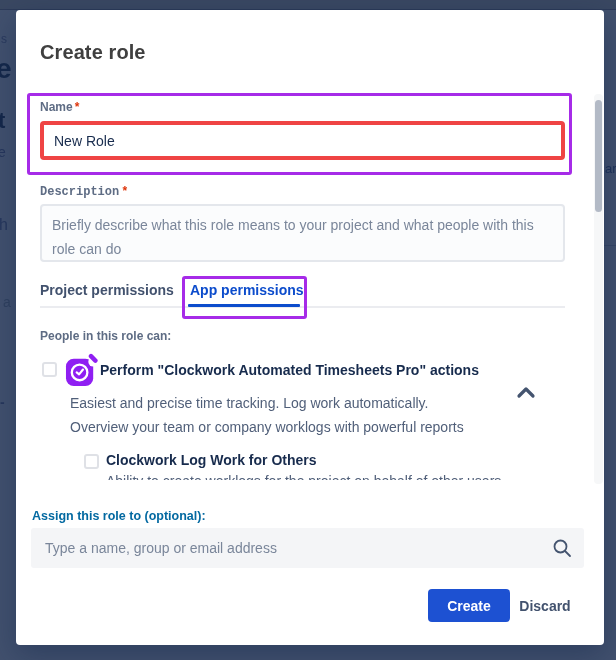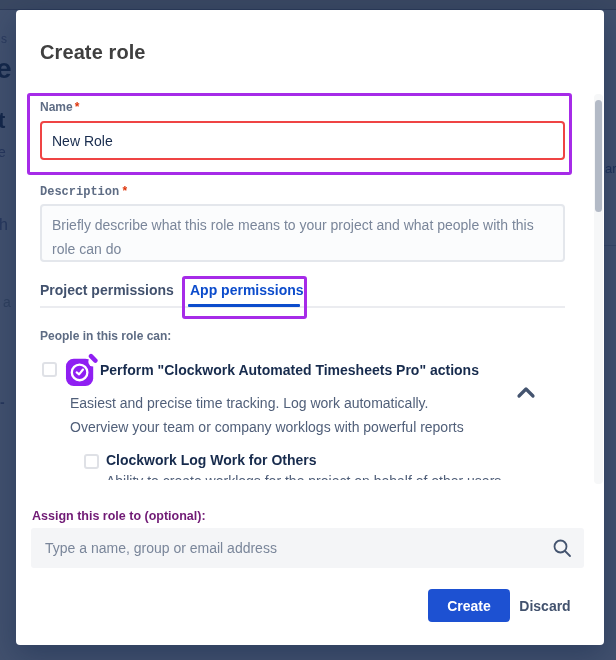--- a/index.html
+++ b/index.html
@@ -34,21 +34,21 @@
   .annot-tab{left:166px;top:266px;width:125px;height:43px;}
   
   .field-label{position:absolute;font-size:12px;font-weight:700;color:#5e6c84;}
   .req{color:#de350b;margin-left:2px;}
   .lbl-name{left:24px;top:90px;}
   .lbl-desc{left:24px;top:175px;font-family:Liberation Mono, monospace;}
   .lbl-people{left:24px;top:319px;color:#5e6c84;}
   
   .name-input{
     position:absolute;left:24px;top:111px;width:525px;height:39px;
-    border:2px solid #ef4444;border-radius:4px;background:#fff;
+    border:4px solid #ef4444;border-radius:4px;background:#fff;
     padding:0 10px;font-size:14px;color:#172b4d;outline:none;
     font-family:"Liberation Sans", sans-serif;
   }
   
   .desc-textarea{
     position:absolute;left:24px;top:194px;width:525px;height:58px;
     border:2px solid #e4e7ec;border-radius:4px;background:#fbfcfd;
     padding:7px 10px;font-size:14px;line-height:24px;color:#172b4d;resize:none;outline:none;overflow:hidden;
     font-family:"Liberation Sans", sans-serif;
   }
@@ -70,21 +70,21 @@
   .app-icon{position:absolute;left:49px;top:343px;width:35px;height:35px;}
   .perm-title{position:absolute;left:84px;top:352px;font-size:14px;font-weight:700;color:#172b4d;}
   .perm-desc{position:absolute;left:54px;top:381px;width:472px;font-size:14px;line-height:24px;color:#505f79;}
   .collapse-btn{position:absolute;left:498px;top:373px;width:24px;height:20px;cursor:pointer;background:none;border:none;padding:0;}
   .sub-title{position:absolute;left:90px;top:442px;font-size:14px;font-weight:700;color:#172b4d;}
   .sub-desc-clip{position:absolute;left:90px;top:462px;width:440px;height:8px;overflow:hidden;font-size:14px;line-height:18px;color:#505f79;}
   
   .scroll-track{position:absolute;left:578px;top:84px;width:9px;height:390px;background:#f6f7f8;border-radius:4px;}
   .scroll-thumb{position:absolute;left:1px;top:6px;width:7px;height:112px;background:#b3bac6;border-radius:4px;cursor:grab;}
   
-  .lbl-assign{position:absolute;left:16px;top:499px;font-size:12.5px;font-weight:700;color:#701a75;}
+  .lbl-assign{position:absolute;left:16px;top:499px;font-size:12.5px;font-weight:700;color:#0369a1;}
   .search-box{
     position:absolute;left:15px;top:518px;width:553px;height:40px;
     background:#f4f5f7;border-radius:3px;display:flex;align-items:center;padding:0 12px;
   }
   .search-input{
     flex:1;border:none;background:transparent;outline:none;font-size:14px;color:#172b4d;
     font-family:"Liberation Sans", sans-serif;
   }
   .search-input::placeholder{color:#7a869a;opacity:1;}
   .search-icon{flex:0 0 auto;margin-left:8px;}

